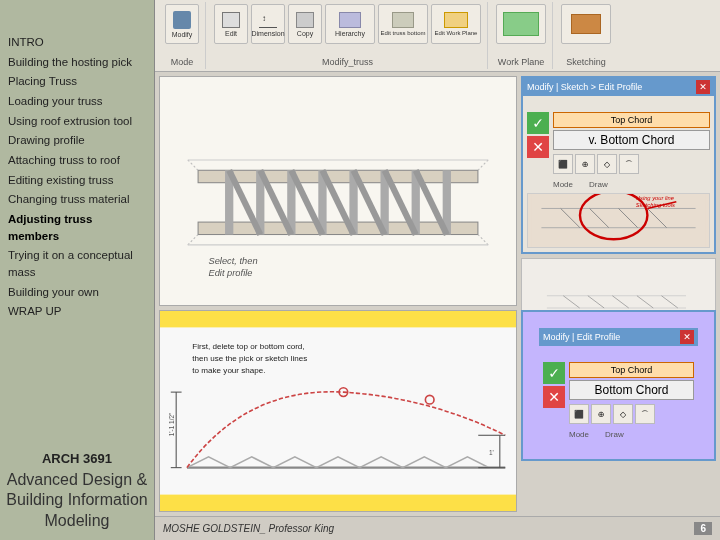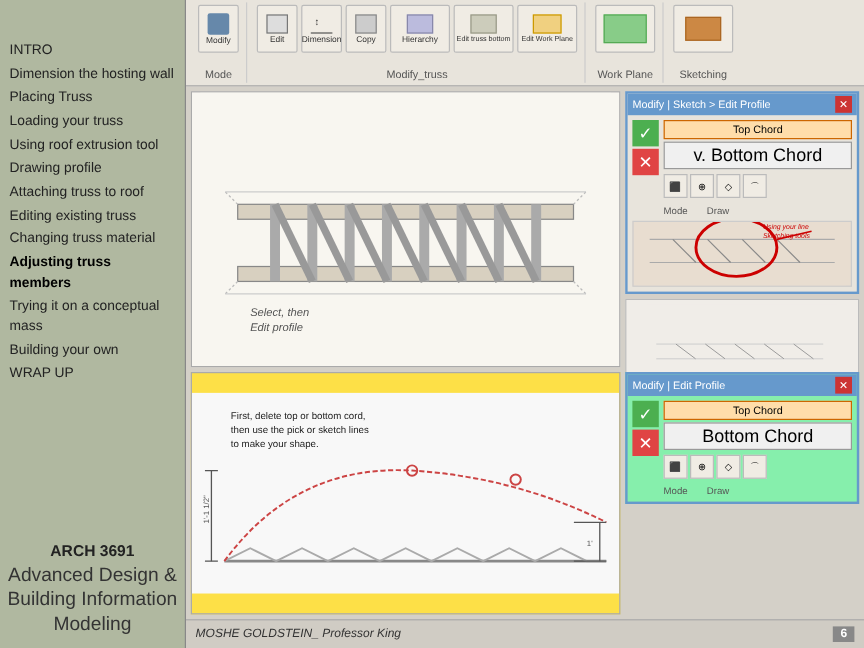--- a/index.html
+++ b/index.html
@@ -187,21 +187,21 @@
     }
 
     .modal-header {
       background: #6699cc;
       color: white;
       font-size: 9px;
       padding: 2px 4px;
       display: flex;
       align-items: center;
       justify-content: space-between;
-      margin: -4px -4px 4px -4px;
+      margin: -4px -4px 16px -4px;
     }
 
     .modal-close {
       background: #cc3333;
       color: white;
       border: none;
       width: 14px;
       height: 14px;
       font-size: 9px;
       cursor: pointer;
@@ -263,21 +263,21 @@
     }
 
     .top-chord-btn.selected {
       background: #ffddaa;
       border-color: #cc6600;
     }
 
     .bottom-chord-btn {
       background: #f0f0f0;
       border: 1px solid #999;
-      font-size: 15px;
+      font-size: 12px;
       padding: 2px 4px;
       cursor: pointer;
     }
 
     .modal-toolbar {
       display: flex;
       gap: 2px;
       margin-top: 2px;
     }
 
@@ -317,23 +317,23 @@
 
     .bottom-right-panel {
       width: 195px;
       display: flex;
       flex-direction: column;
       gap: 4px;
     }
 
     
     .bottom-modal {
-      background: #86efac;
+      background: #c4b5fd;
       border: 2px solid #6699cc;
-      padding: 4px;
+      padding: 20px;
     }
 
     
     .footer-bar {
       height: 24px;
       background: #d0ccc4;
       border-top: 1px solid #aaa;
       display: flex;
       align-items: center;
       justify-content: space-between;
@@ -355,21 +355,21 @@
       font-weight: bold;
     }
   </style>
 </head>
 <body>
 
 <div id="sidebar">
   <nav class="sidebar-nav">
 
   <div class="nav-item">INTRO</div>
-      <div class="nav-item">Dimension the hosting wall</div>
+      <div class="nav-item">Building the hosting pick</div>
       <div class="nav-item">Placing Truss</div>
       <div class="nav-item">Loading your truss</div>
       <div class="nav-item">Using roof extrusion tool</div>
       <div class="nav-item">Drawing profile</div>
       <div class="nav-item">Attaching truss to roof</div>
       <div class="nav-item">Editing existing truss</div>
       <div class="nav-item">Changing truss material</div>
       <div class="nav-item active">Adjusting truss members</div>
       <div class="nav-item">Trying it on a conceptual mass</div>
       <div class="nav-item">Building your own</div>

